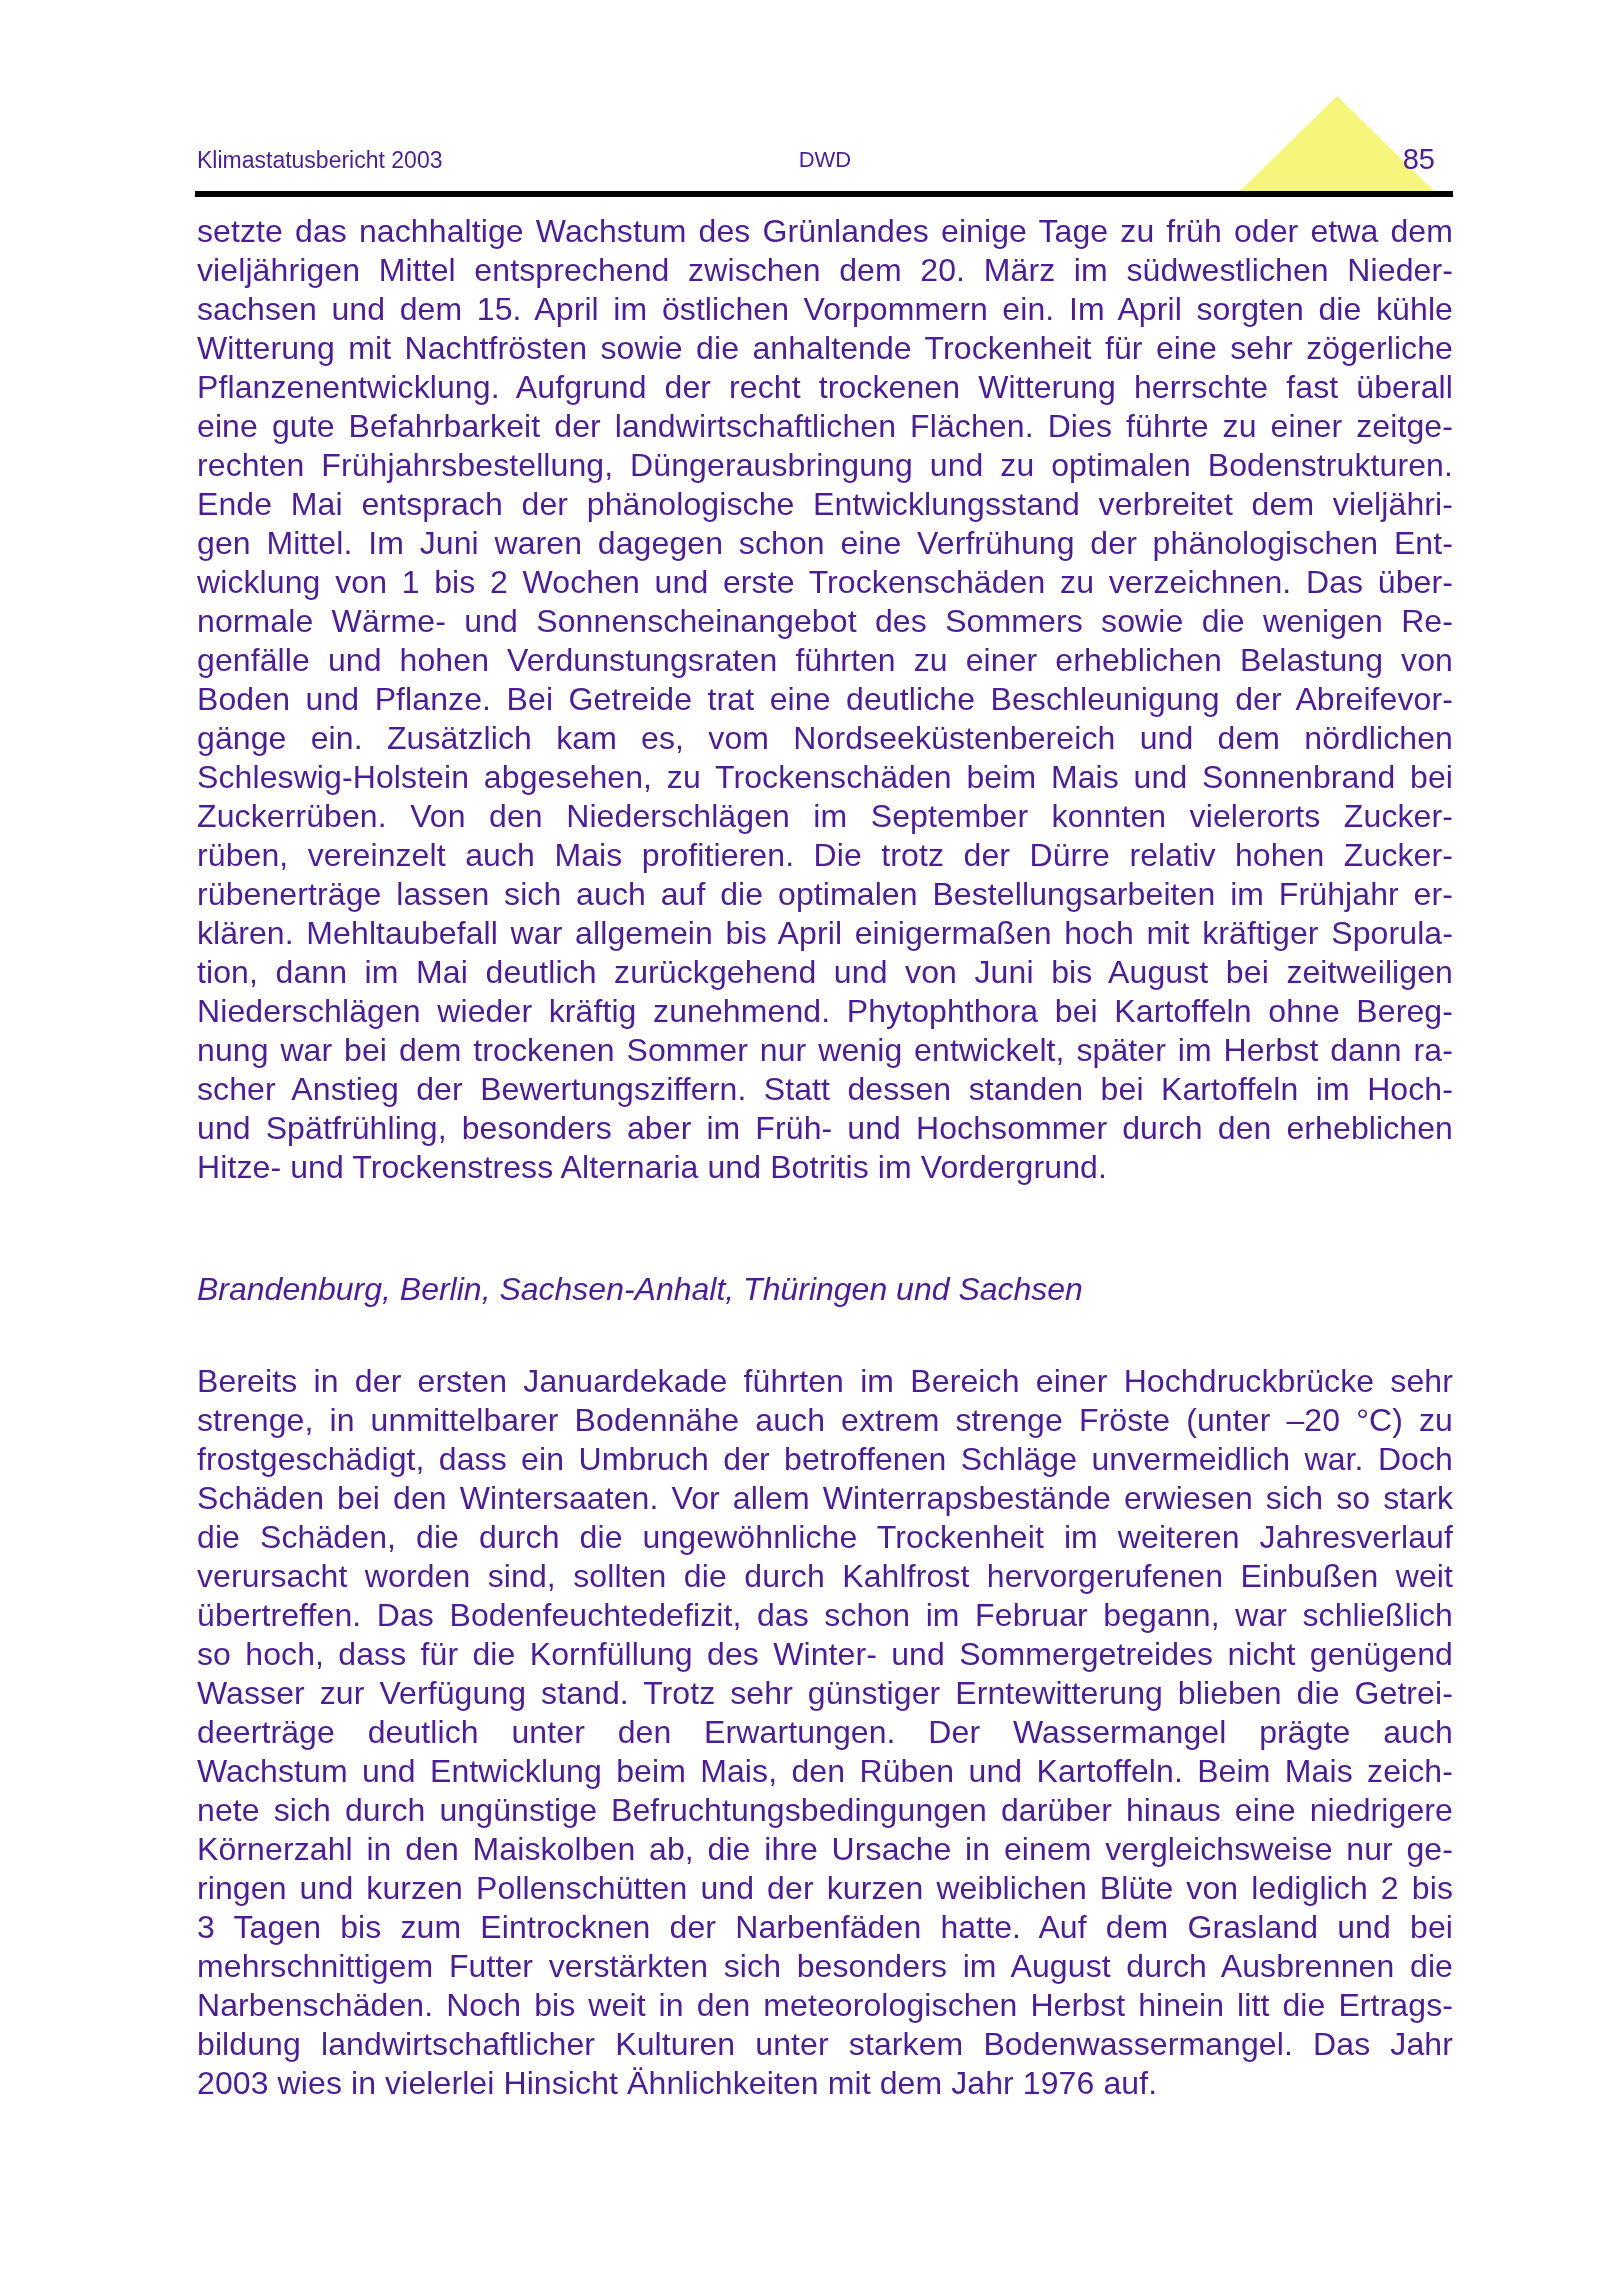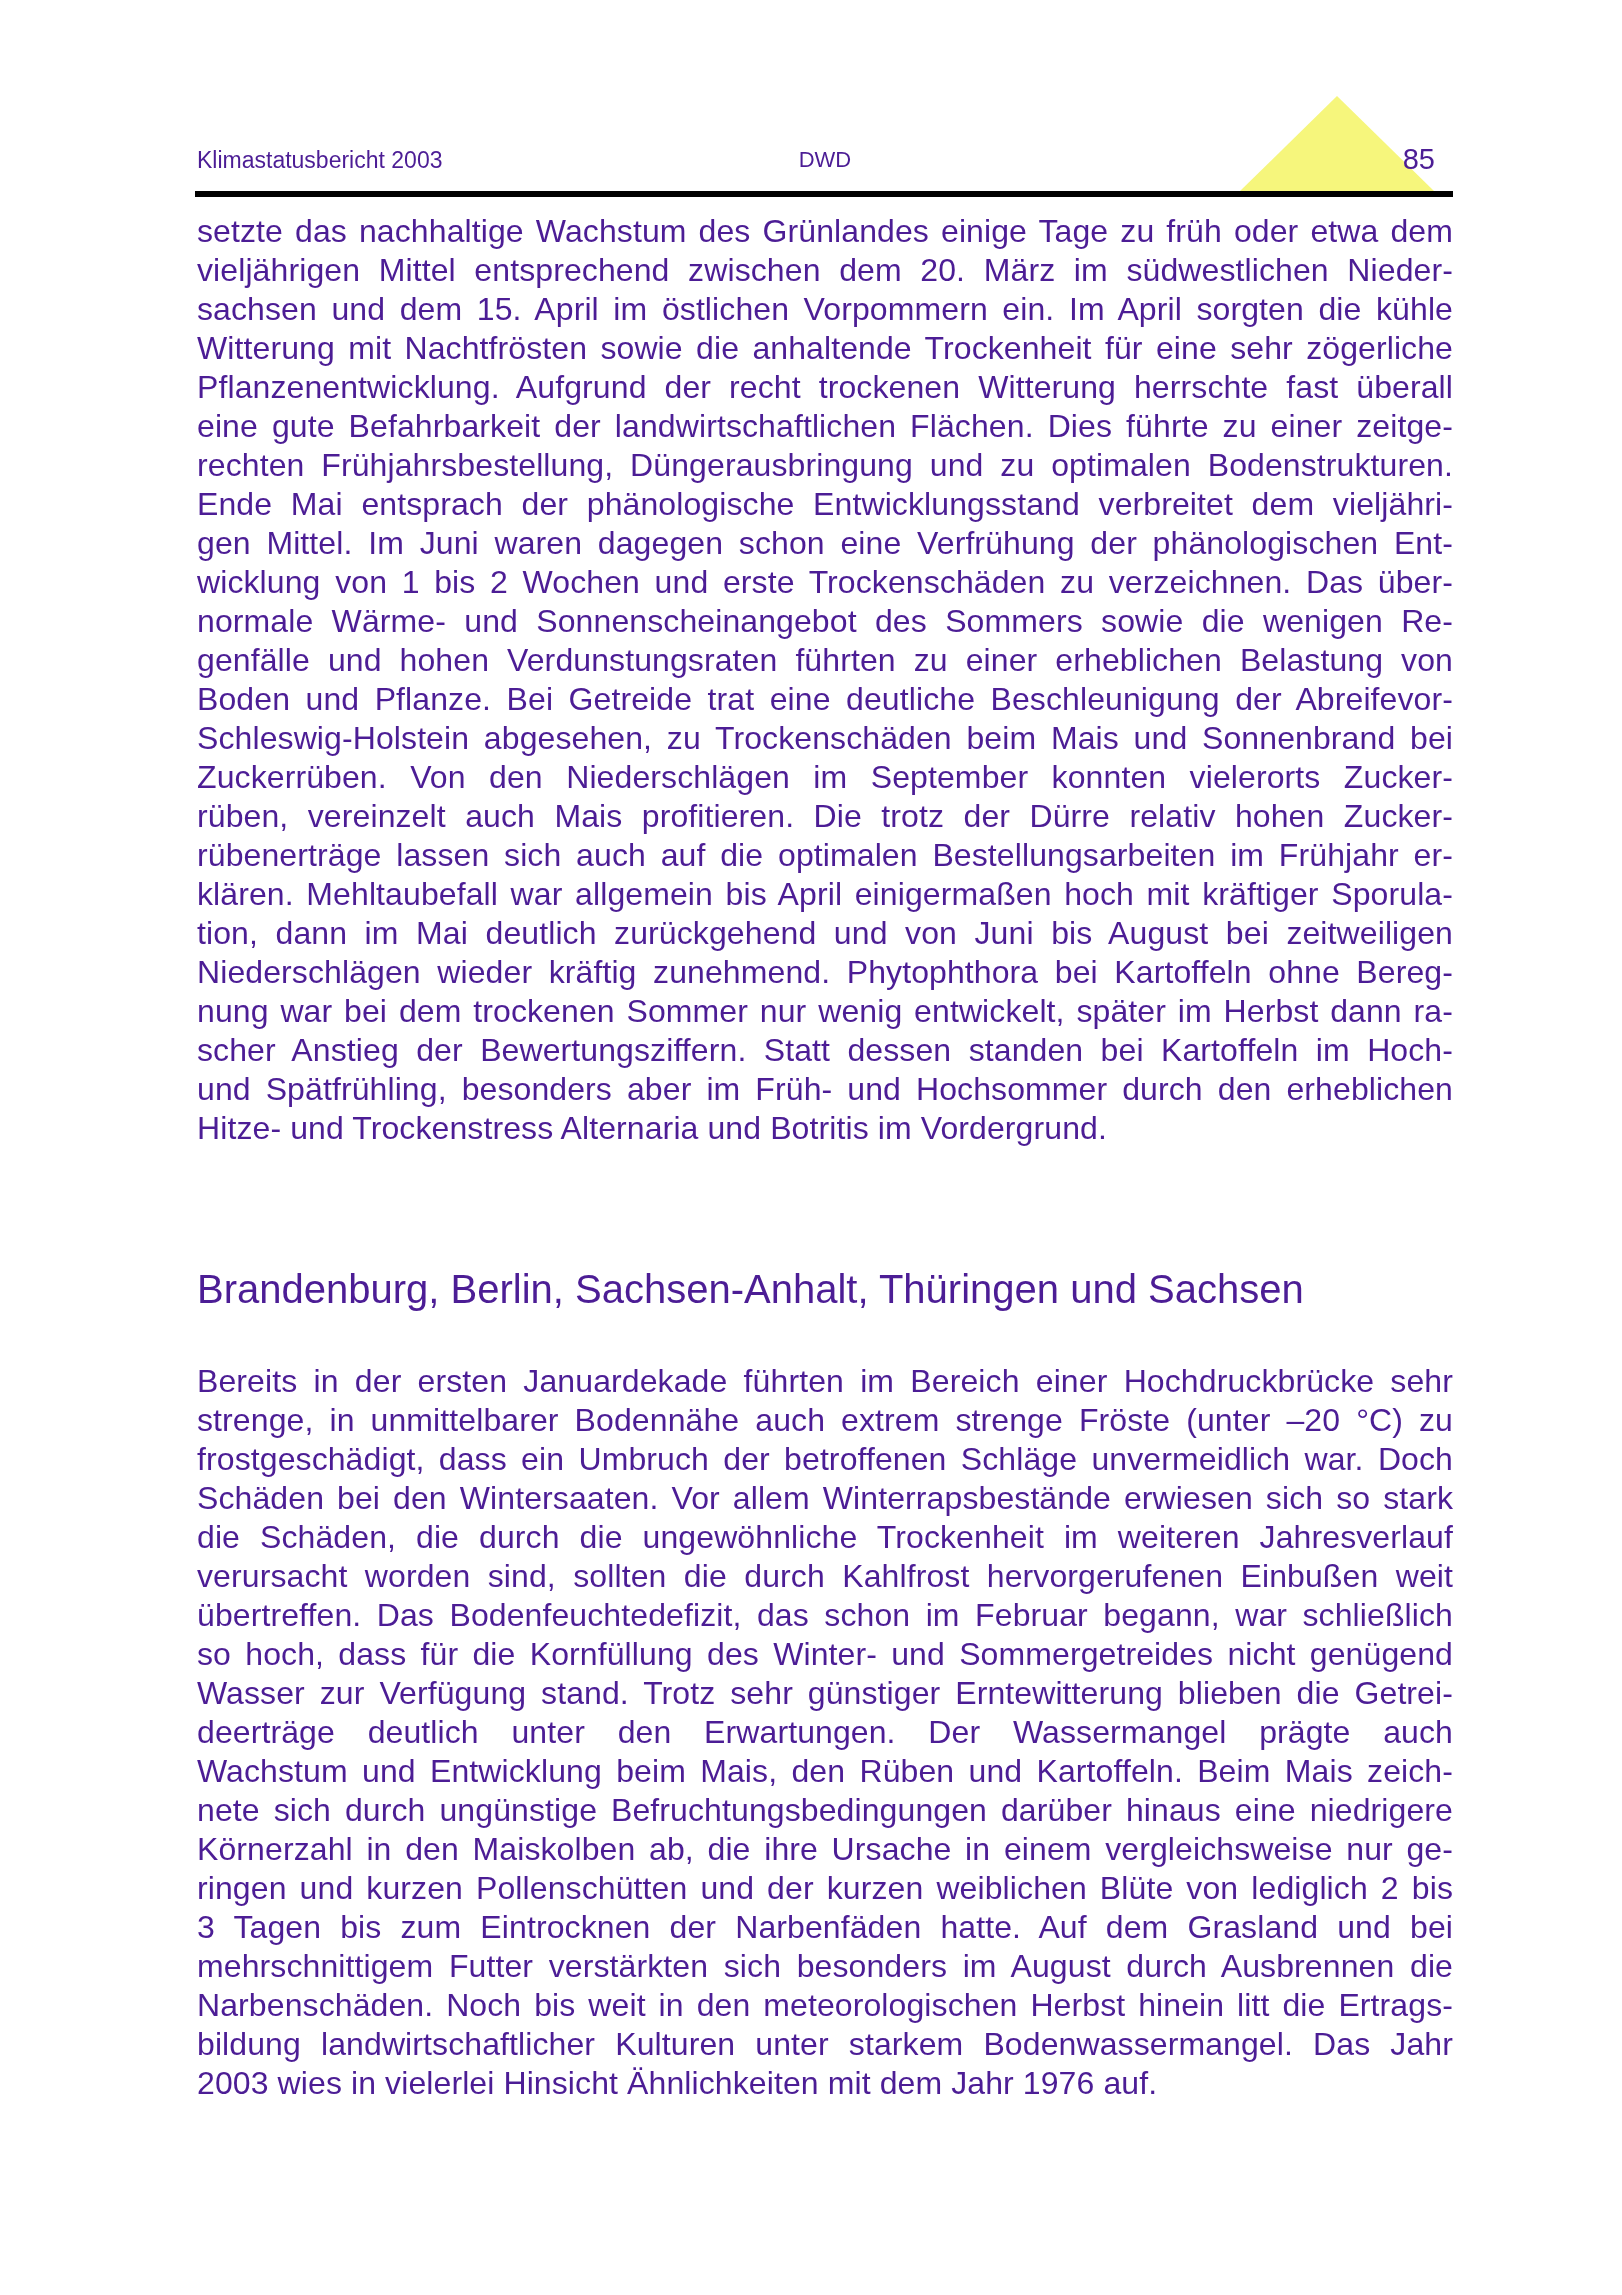--- a/index.html
+++ b/index.html
@@ -48,21 +48,22 @@
     position: absolute;
     left: 197px; width: 1256px;
     font-size: 32px;
     line-height: 39px;
     letter-spacing: 0.1px;
   }
   .para1 { top: 212px; }
   .section-heading {
     position: absolute;
     left: 197px; top: 1270px; width: 1256px;
-    font-size: 40px; line-height: 39px;
+    font-size: 32px; line-height: 39px;
+    font-style: italic;
   }
   .para2 { top: 1362px; }
   .line {
     text-align: justify;
     text-align-last: justify;
     height: 39px;
     overflow: hidden;
   }
   .line-last {
     text-align-last: left;
@@ -90,20 +91,21 @@
       <div class="line">Witterung mit Nachtfrösten sowie die anhaltende Trockenheit für eine sehr zögerliche</div>
       <div class="line">Pflanzenentwicklung. Aufgrund der recht trockenen Witterung herrschte fast überall</div>
       <div class="line">eine gute Befahrbarkeit der landwirtschaftlichen Flächen. Dies führte zu einer zeitge-</div>
       <div class="line">rechten Frühjahrsbestellung, Düngerausbringung und zu optimalen Bodenstrukturen.</div>
       <div class="line">Ende Mai entsprach der phänologische Entwicklungsstand verbreitet dem vieljähri-</div>
       <div class="line">gen Mittel. Im Juni waren dagegen schon eine Verfrühung der phänologischen Ent-</div>
       <div class="line">wicklung von 1 bis 2 Wochen und erste Trockenschäden zu verzeichnen. Das über-</div>
       <div class="line">normale Wärme- und Sonnenscheinangebot des Sommers sowie die wenigen Re-</div>
       <div class="line">genfälle und hohen Verdunstungsraten führten zu einer erheblichen Belastung von</div>
       <div class="line">Boden und Pflanze. Bei Getreide trat eine deutliche Beschleunigung der Abreifevor-</div>
+      <div class="line">gänge ein. Zusätzlich kam es, vom Nordseeküstenbereich und dem nördlichen</div>
       <div class="line">Schleswig-Holstein abgesehen, zu Trockenschäden beim Mais und Sonnenbrand bei</div>
       <div class="line">Zuckerrüben. Von den Niederschlägen im September konnten vielerorts Zucker-</div>
       <div class="line">rüben, vereinzelt auch Mais profitieren. Die trotz der Dürre relativ hohen Zucker-</div>
       <div class="line">rübenerträge lassen sich auch auf die optimalen Bestellungsarbeiten im Frühjahr er-</div>
       <div class="line">klären. Mehltaubefall war allgemein bis April einigermaßen hoch mit kräftiger Sporula-</div>
       <div class="line">tion, dann im Mai deutlich zurückgehend und von Juni bis August bei zeitweiligen</div>
       <div class="line">Niederschlägen wieder kräftig zunehmend. Phytophthora  bei Kartoffeln ohne Bereg-</div>
       <div class="line">nung war bei dem trockenen Sommer nur wenig entwickelt, später im Herbst dann ra-</div>
       <div class="line">scher Anstieg der Bewertungsziffern. Statt dessen standen bei Kartoffeln im Hoch-</div>
       <div class="line">und Spätfrühling, besonders aber im Früh- und Hochsommer durch den erheblichen</div>

